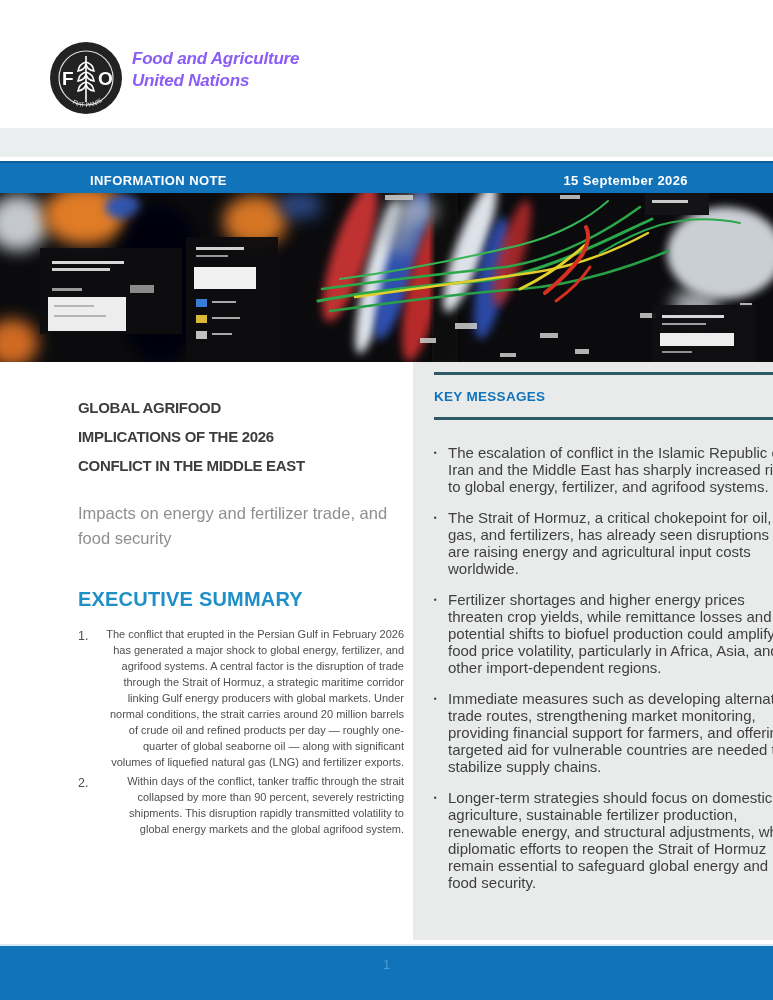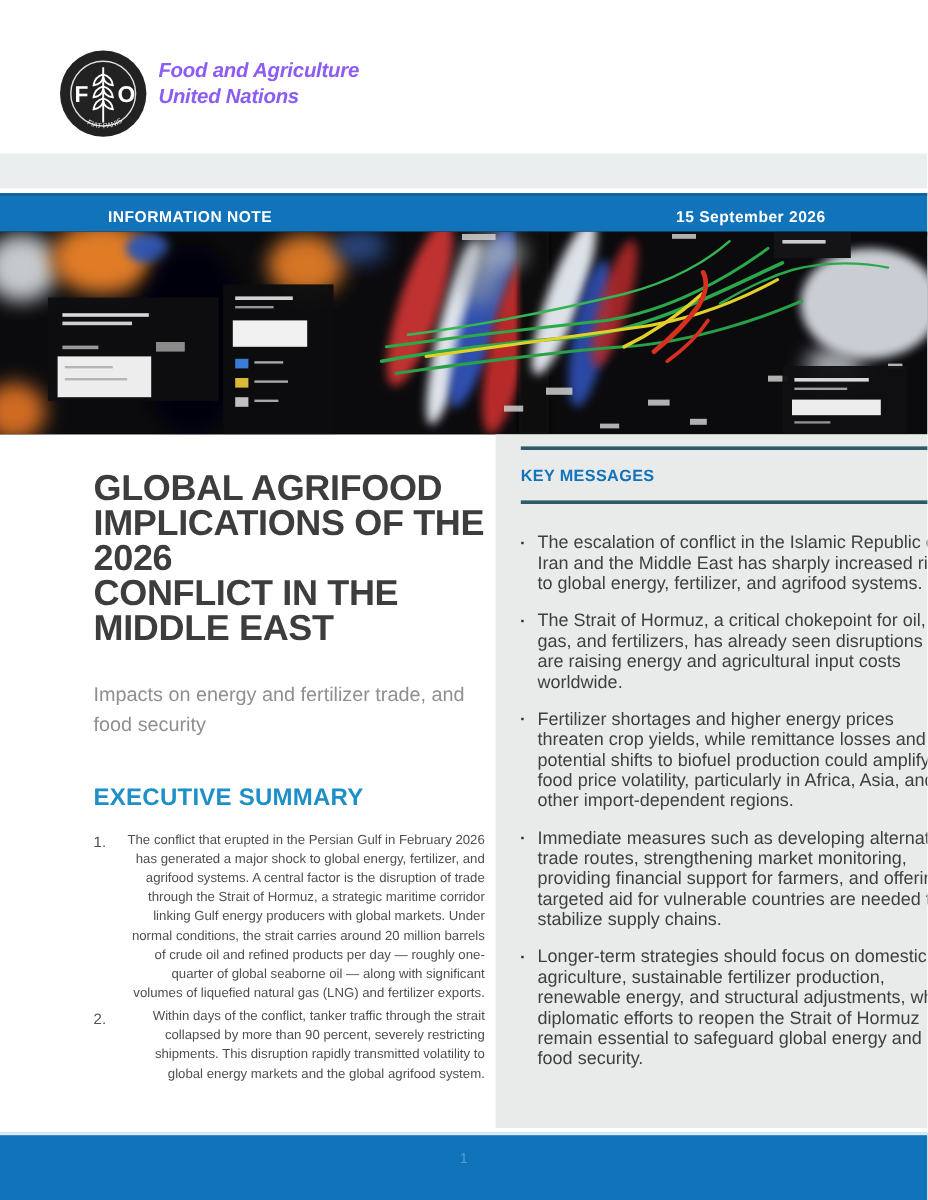--- a/index.html
+++ b/index.html
@@ -68,28 +68,28 @@
   .banner svg { display: block; }
 
   
   .left-col {
     position: absolute;
     left: 78px; top: 362px;
     width: 326px;
   }
   .doc-title {
     margin-top: 31px;
-    font-size: 30px;
+    font-size: 15px;
     font-weight: bold;
     color: #3d3d3d;
     line-height: 29px;
     letter-spacing: -0.3px;
   }
   .doc-subtitle {
-    margin-top: 29px;
+    margin-top: 21px;
     font-size: 16.5px;
     color: #8f8f8f;
     line-height: 25px;
   }
   .exec-heading {
     margin-top: 37px;
     font-size: 20px;
     font-weight: bold;
     color: #1e8fc7;
     letter-spacing: 0.2px;

